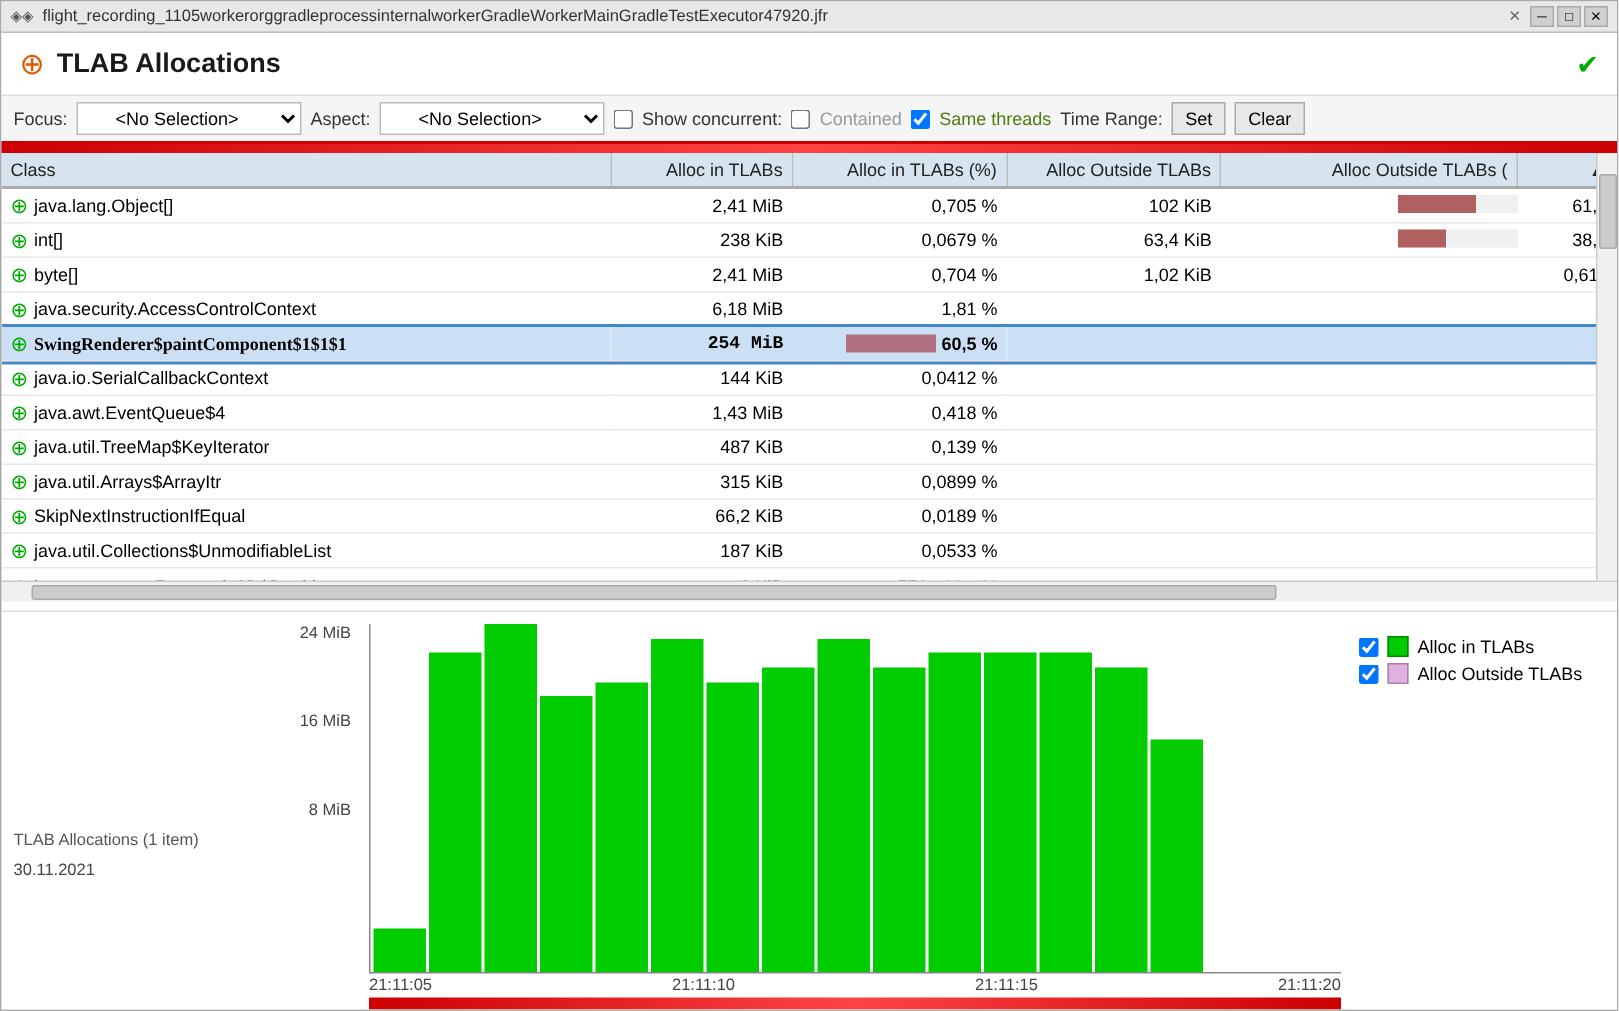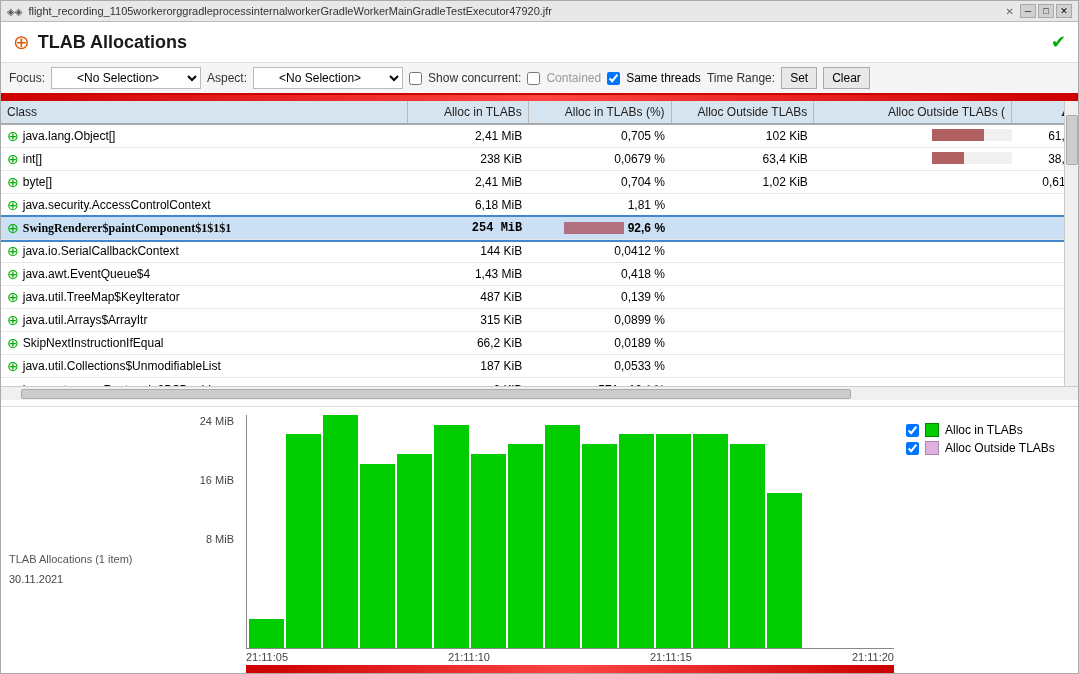--- a/index.html
+++ b/index.html
@@ -17,21 +17,21 @@
     .page-header { background: #fff; padding: 8px 12px; display: flex; align-items: center; gap: 8px; border-bottom: 1px solid #ddd; }
     .header-icon { color: #e05a00; font-size: 20px; }
     .header-title { font-size: 18px; font-weight: bold; color: #1a1a1a; }
     .header-check { margin-left: auto; color: #00aa00; font-size: 18px; }
 
     .toolbar { background: #f5f5f5; border-bottom: 2px solid #cc0000; padding: 4px 8px; display: flex; align-items: center; gap: 6px; }
     .toolbar-label { color: #333; font-size: 12px; }
     .toolbar-select { height: 22px; border: 1px solid #bbb; background: #fff; padding: 0 21px; font-size: 12px; min-width: 150px; cursor: pointer; }
     .toolbar-checkbox { cursor: pointer; }
     .toolbar-text { color: #999; font-size: 12px; }
-    .toolbar-text-active { color: #000000; font-size: 12px; }
+    .toolbar-text-active { color: #4d7c0f; font-size: 12px; }
     .toolbar-btn { height: 22px; padding: 0 8px; border: 1px solid #aaa; background: #e8e8e8; cursor: pointer; font-size: 12px; }
 
     .red-bar { height: 6px; background: linear-gradient(to right, #cc0000, #ff4444, #cc0000); }
 
     .main-content { flex: 1; display: flex; flex-direction: column; overflow: hidden; }
 
     .data-table { width: 100%; border-collapse: collapse; table-layout: fixed; }
     .data-table thead tr { background: #d6e4f0; }
     .data-table thead th { padding: 4px 6px; text-align: left; border-right: 1px solid #bbb; border-bottom: 2px solid #aaa; font-size: 12px; font-weight: normal; color: #222; white-space: nowrap; overflow: hidden; }
     .data-table thead th:nth-child(1) { width: 370px; }
@@ -191,21 +191,21 @@
                 <td>
                   <div class="class-cell">
                     <span class="class-icon">⊕</span>
                     <span class="class-name-bold">SwingRenderer$paintComponent$1$1$1</span>
                   </div>
                 </td>
                 <td style="font-weight: bold; font-family: Liberation Mono, monospace;">254 MiB</td>
                 <td>
                   <div style="display: flex; align-items: center; justify-content: flex-end; gap: 4px;">
                     <div style="width: 60px; height: 12px; background: rgb(176, 112, 128); display: inline-block;"></div>
-                    <span style="font-weight: bold;">92,6 %</span>
+                    <span style="font-weight: bold;">60,5 %</span>
                   </div>
                 </td>
                 <td></td>
                 <td></td>
                 <td></td>
               </tr>
               <tr>
                 <td>
                   <div class="class-cell">
                     <span class="class-icon">⊕</span>

